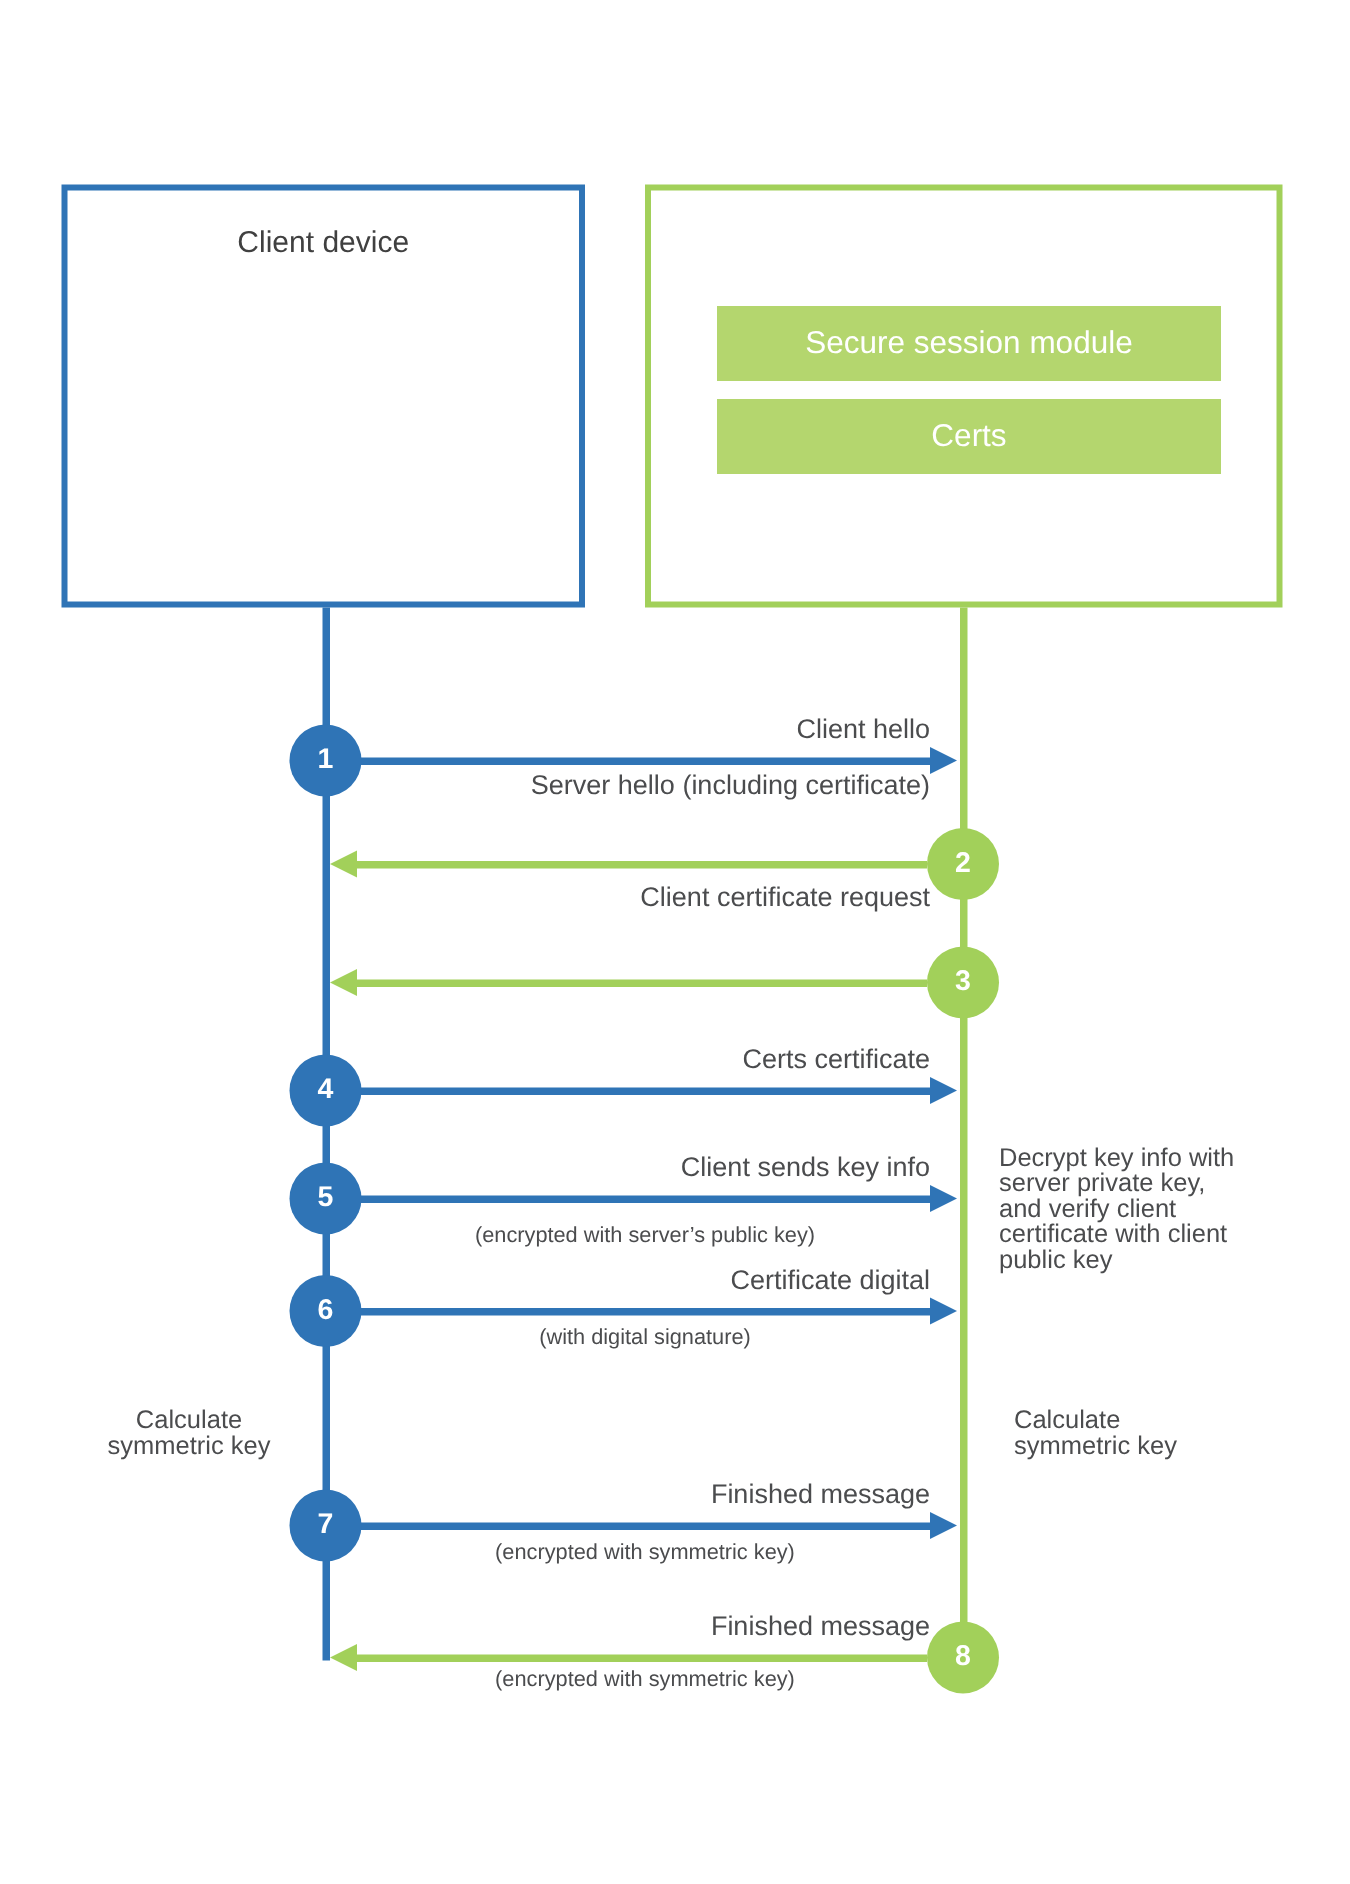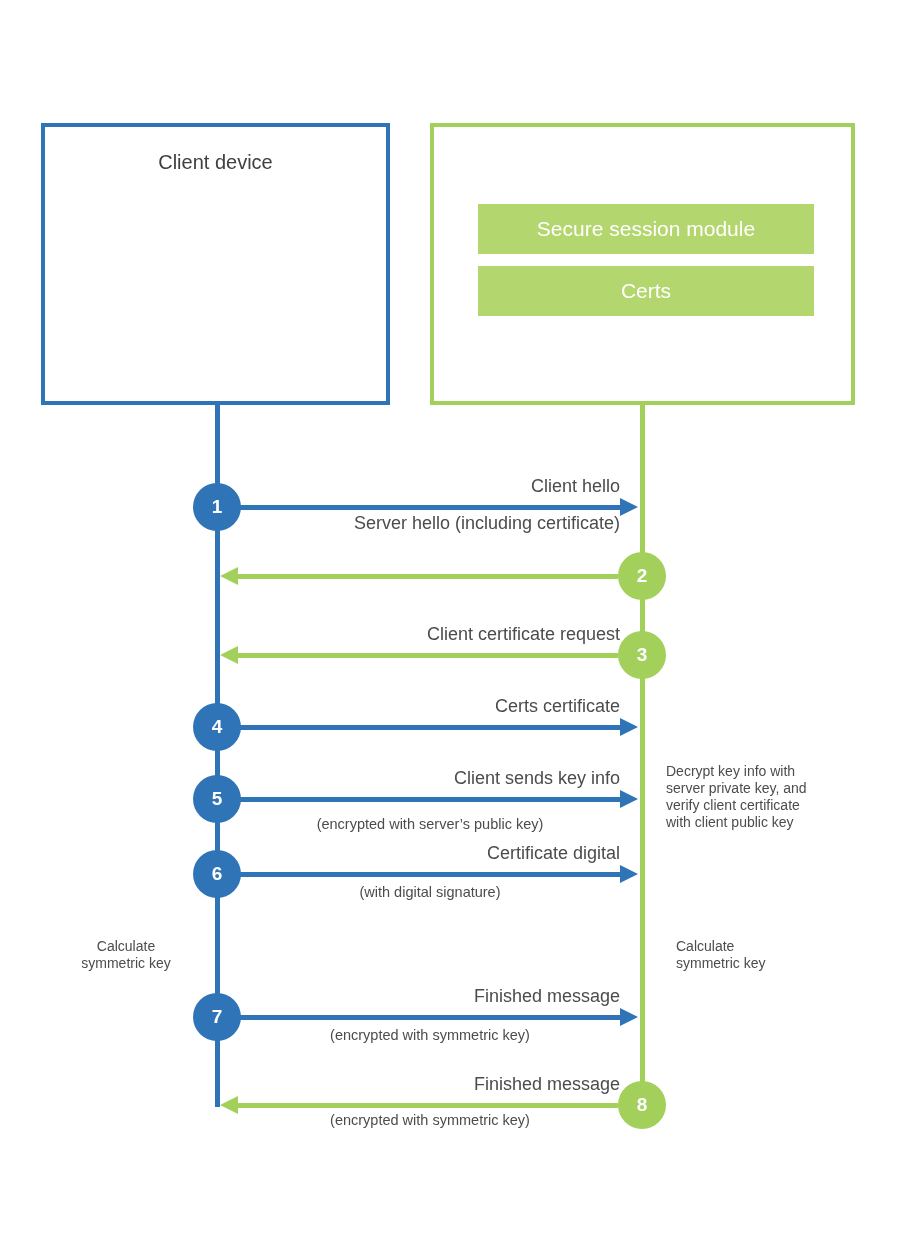--- a/index.html
+++ b/index.html
@@ -56,21 +56,21 @@
     border-top:9px solid transparent;border-bottom:9px solid transparent;
     border-right:18px solid var(--server-accent);
   }
   .msg-label{
     text-align:right;font-size:18px;color:#4b4c4e;height:26px;line-height:26px;white-space:nowrap;
   }
   .msg-sub{
     text-align:center;font-size:14.5px;color:#4b4c4e;white-space:nowrap;
   }
   .note{
-    font-size:14px;line-height:17px;color:#4b4c4e;
+    font-size:17px;line-height:17px;color:#4b4c4e;
   }
 </style>
 </head>
 <body>
 
 <div id="canvas" style="--client-accent: #2f74b6; --client-fill: #5d9ad3; --server-accent: #a2d05a; --server-fill: #b4d66e;">
 
 
   <div class="abs actor-box client-box">
     <div class="actor-title">Client device</div>
@@ -95,21 +95,21 @@
     <div class="abs badge green" style="left:618px;top:552px;">2</div>
     <div class="abs shaft green" style="left:238px;top:574px;width:380px;"></div>
     <div class="abs head-left" style="left:220px;top:567px;"></div>
     <div class="abs msg-label" style="left:240px;top:510px;width:380px;">Server hello (including certificate)</div>
   </div>
 
   <div class="step">
     <div class="abs badge green" style="left:618px;top:631px;">3</div>
     <div class="abs shaft green" style="left:238px;top:653px;width:380px;"></div>
     <div class="abs head-left" style="left:220px;top:646px;"></div>
-    <div class="abs msg-label" style="left:240px;top:621px;width:380px;">Client certificate request</div>
+    <div class="abs msg-label" style="left:240px;top:585px;width:380px;">Client certificate request</div>
   </div>
 
   <div class="step">
     <div class="abs badge blue" style="left:193px;top:703px;">4</div>
     <div class="abs shaft blue" style="left:240px;top:725px;width:380px;"></div>
     <div class="abs head-right" style="left:620px;top:718px;"></div>
     <div class="abs msg-label" style="left:240px;top:693px;width:380px;">Certs certificate</div>
   </div>
 
   <div class="step">

